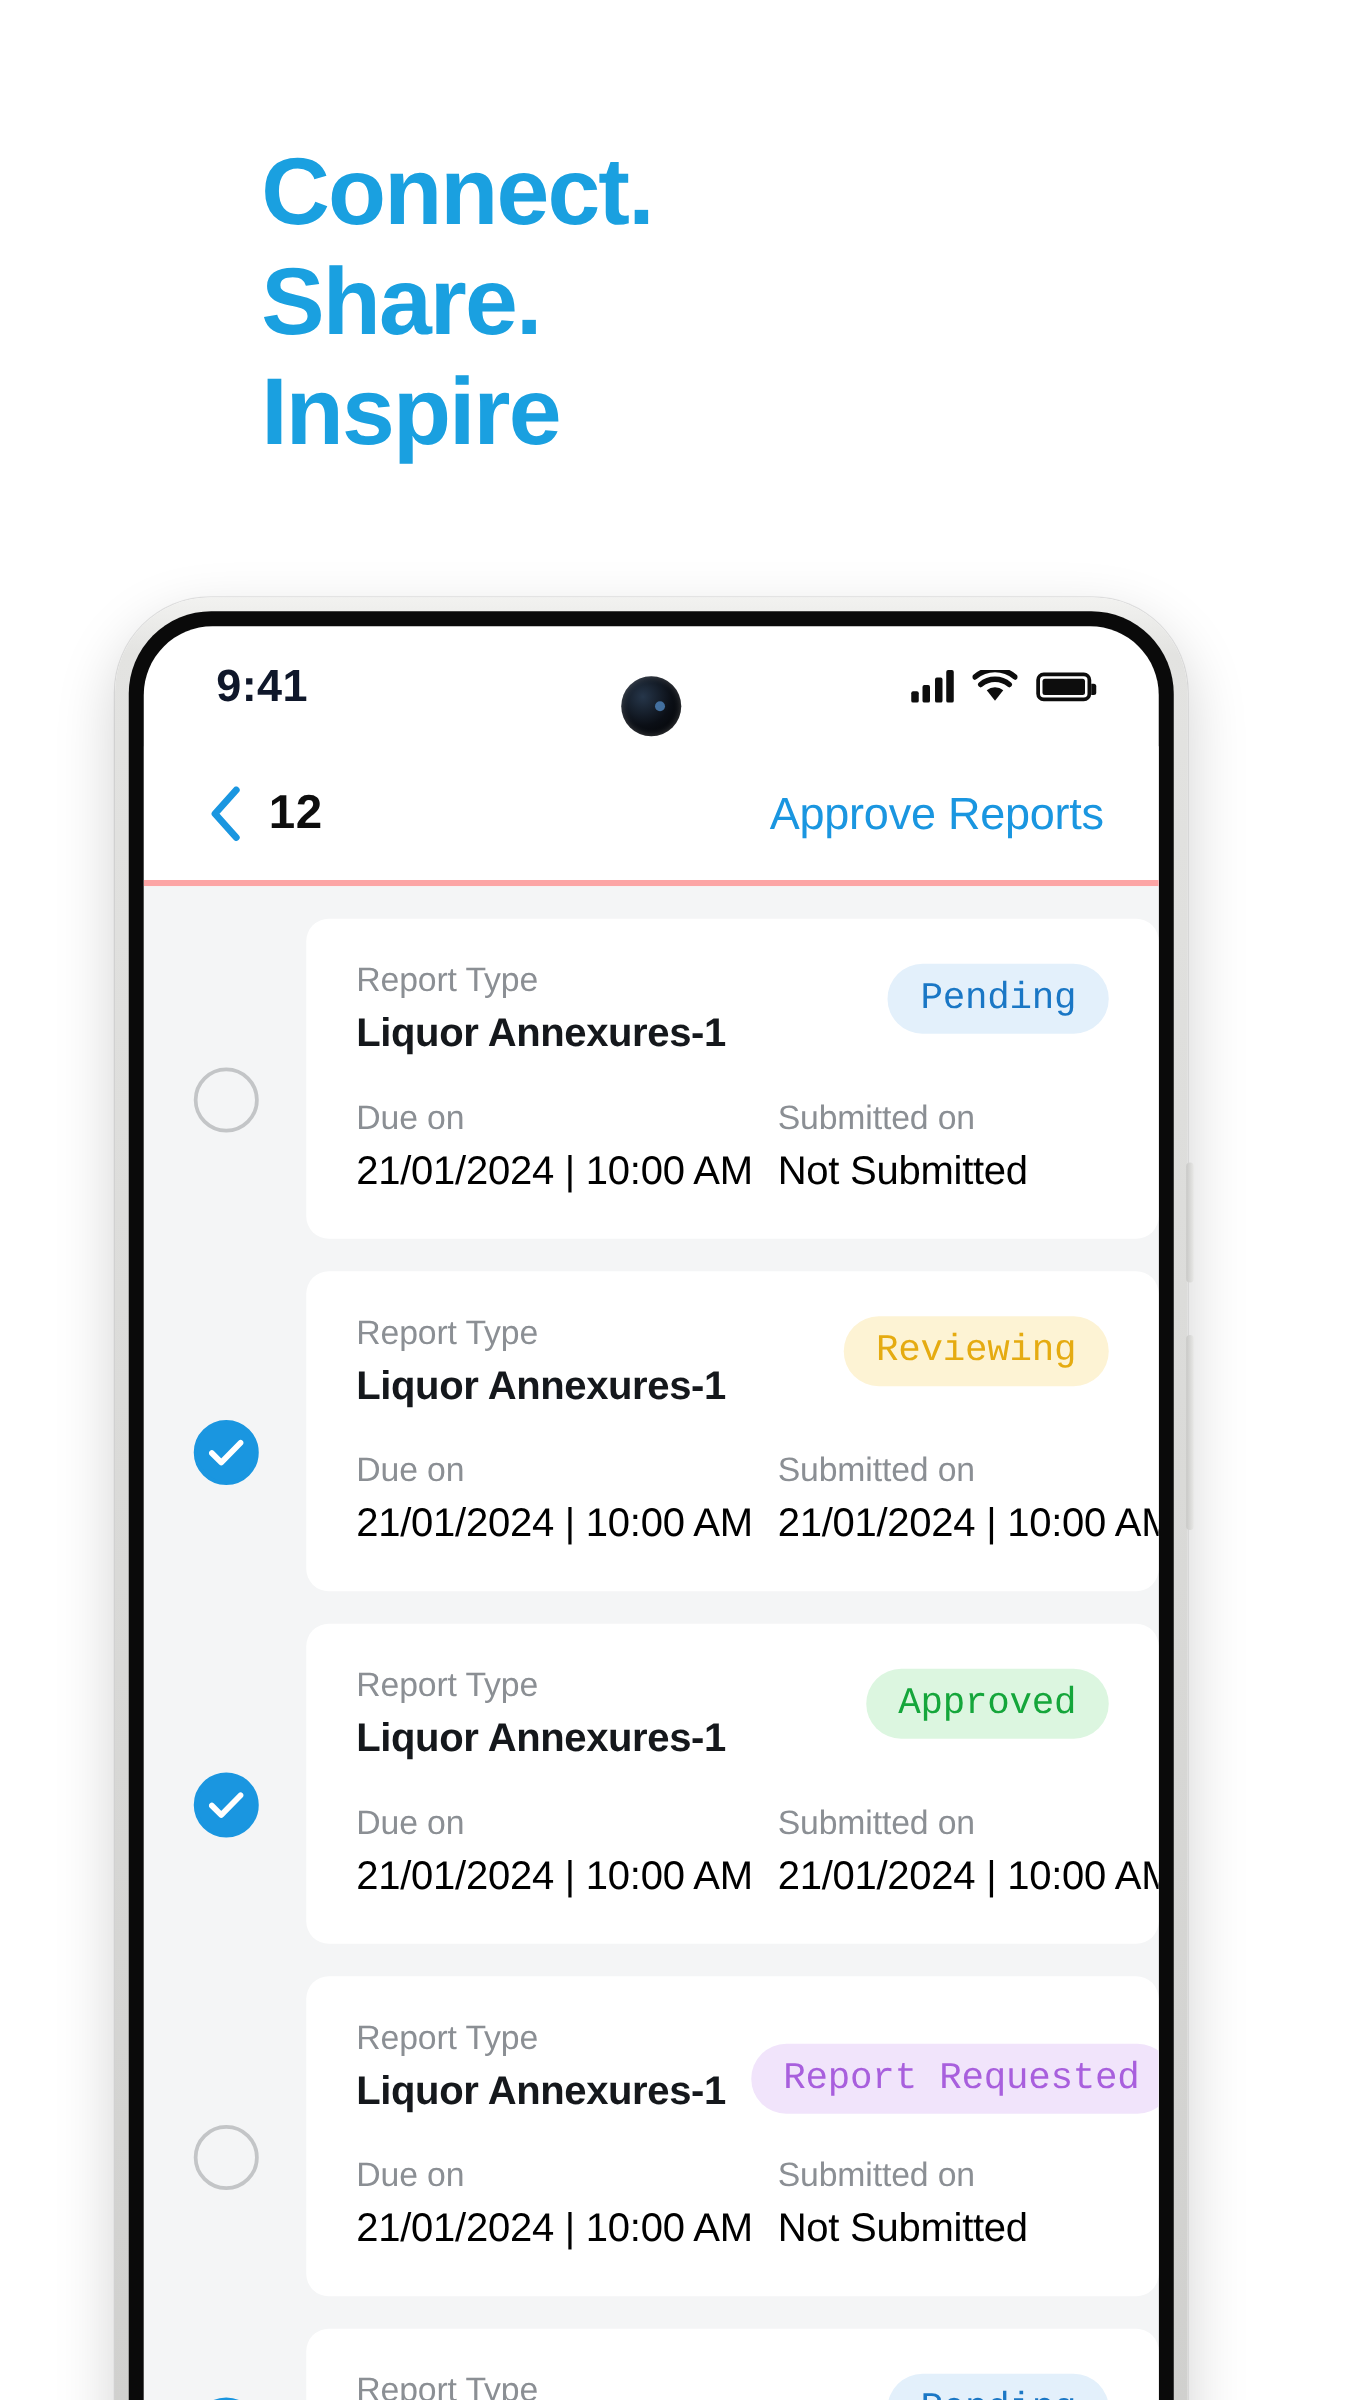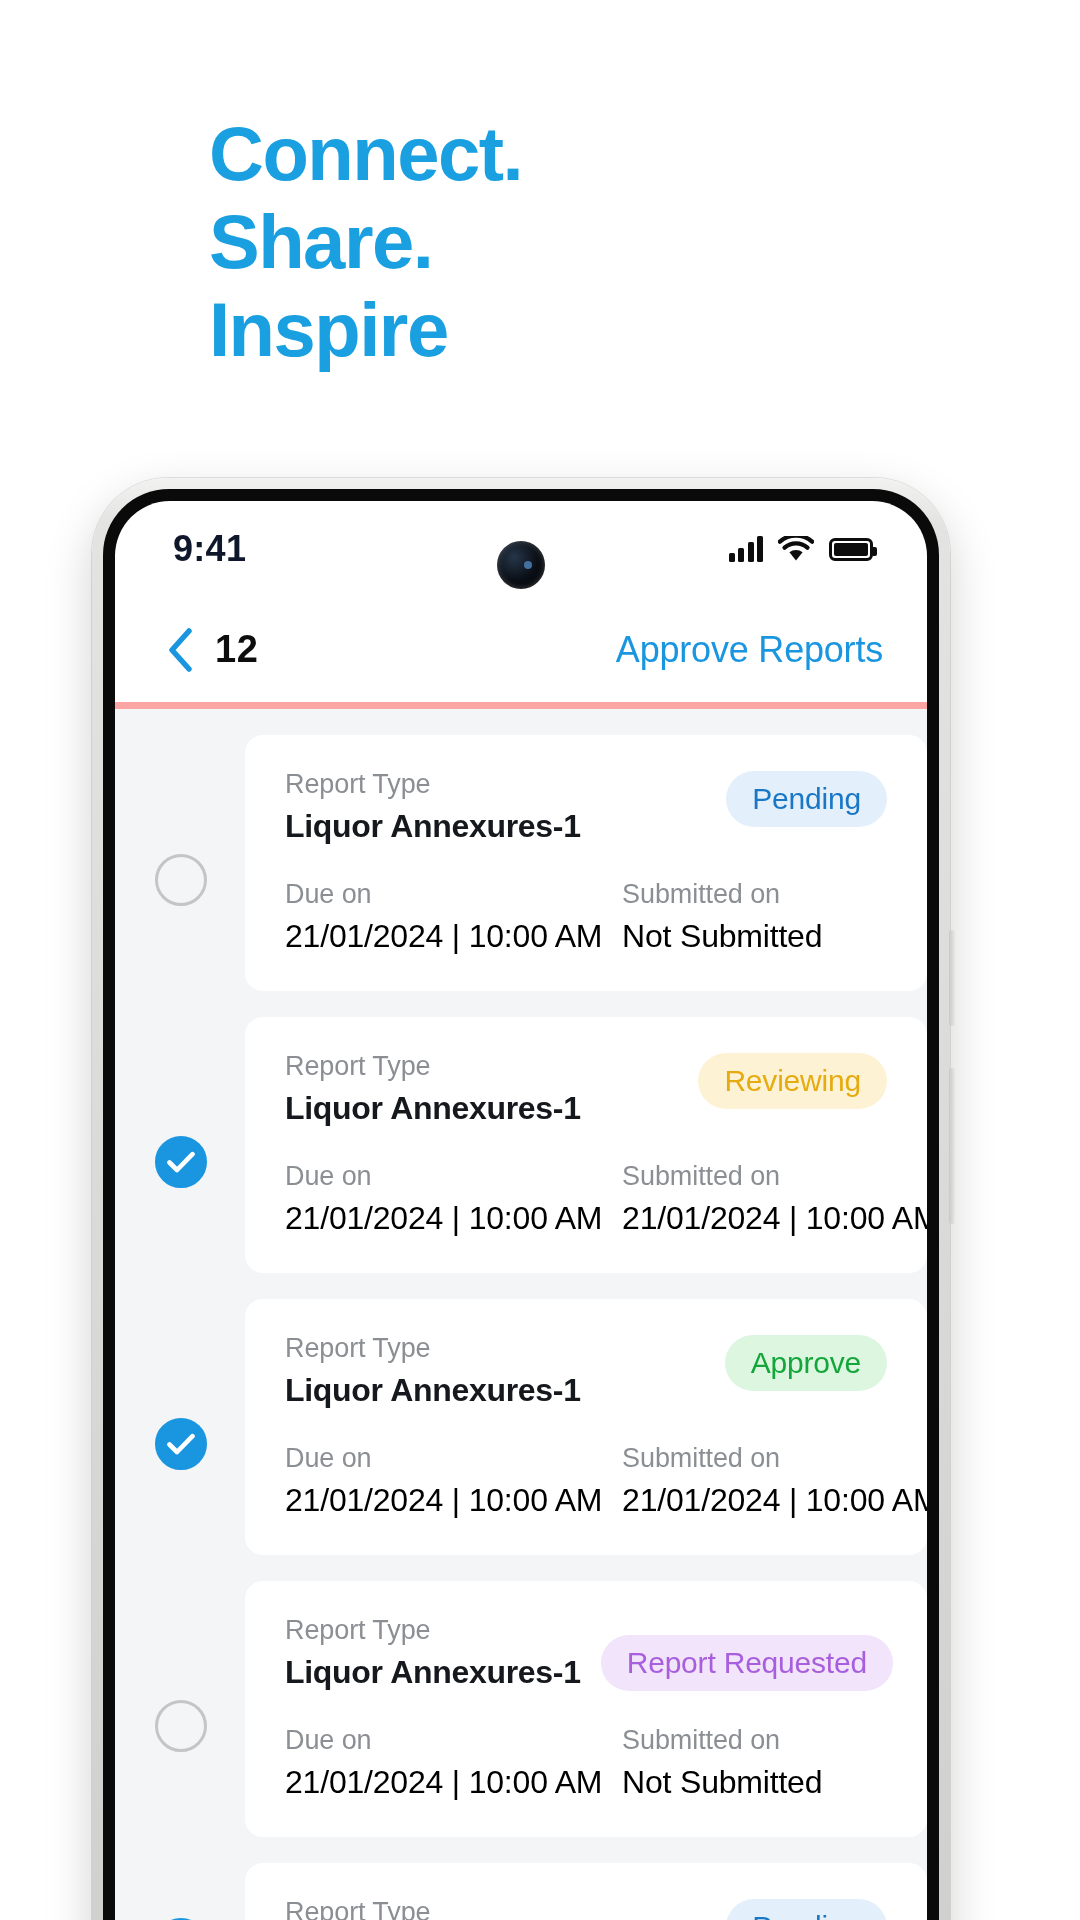--- a/index.html
+++ b/index.html
@@ -122,21 +122,21 @@
   }
   .battery span{ display:block; height:100%; width:100%; background:#0d0d0d; border-radius:2px; }
 
   
   .navbar {
     height:112px;
     display:flex;
     align-items:center;
     padding:0 44px 0 48px;
     background:#fff;
-    border-bottom:7px solid #fca5a5;
+    border-bottom:5px solid #fca5a5;
   }
   .back-chevron {
     width:34px; height:34px;
     display:flex; align-items:center; justify-content:center;
     margin-right:18px;
     cursor:pointer;
   }
   .back-chevron svg { display:block; }
   .nav-count {
     font-size:38px;
@@ -205,20 +205,21 @@
     white-space:nowrap;
   }
   .badge {
     flex:0 0 auto;
     font-size:30px;
     padding:11px 26px;
     border-radius:999px;
     white-space:nowrap;
     letter-spacing:-0.2px;
     margin-top:2px;
+    font-family:Liberation Mono, monospace;
   }
   .badge.pending   { background:#e3f0fb; color:#1a77c5; }
   .badge.reviewing { background:#fdf3d4; color:#e5ab11; }
   .badge.approved  { background:#dcf6e0; color:#15a63b; }
   .badge.requested { background:#f1e4fb; color:#a85fdd;margin-top:20px; }
 
   .card-bottom {
     display:flex;
     margin-top:34px;
     gap:0;
@@ -332,21 +333,21 @@
               <svg width="28" height="22" viewBox="0 0 28 22">
                 <path d="M2.5 11.5 L10 19 L25.5 3.2" stroke="#fff" stroke-width="4.6" fill="none" stroke-linecap="round" stroke-linejoin="round"></path>
               </svg>
             </div>
             <div class="card">
               <div class="card-top">
                 <div>
                   <div class="lbl">Report Type</div>
                   <div class="val-strong">Liquor Annexures-1</div>
                 </div>
-                <div class="badge approved">Approve</div>
+                <div class="badge approved">Approved</div>
               </div>
               <div class="card-bottom">
                 <div class="col due">
                   <div class="lbl">Due on</div>
                   <div class="val-plain">21/01/2024 | 10:00 AM</div>
                 </div>
                 <div class="col sub">
                   <div class="lbl">Submitted on</div>
                   <div class="val-plain">21/01/2024 | 10:00 AM</div>
                 </div>

